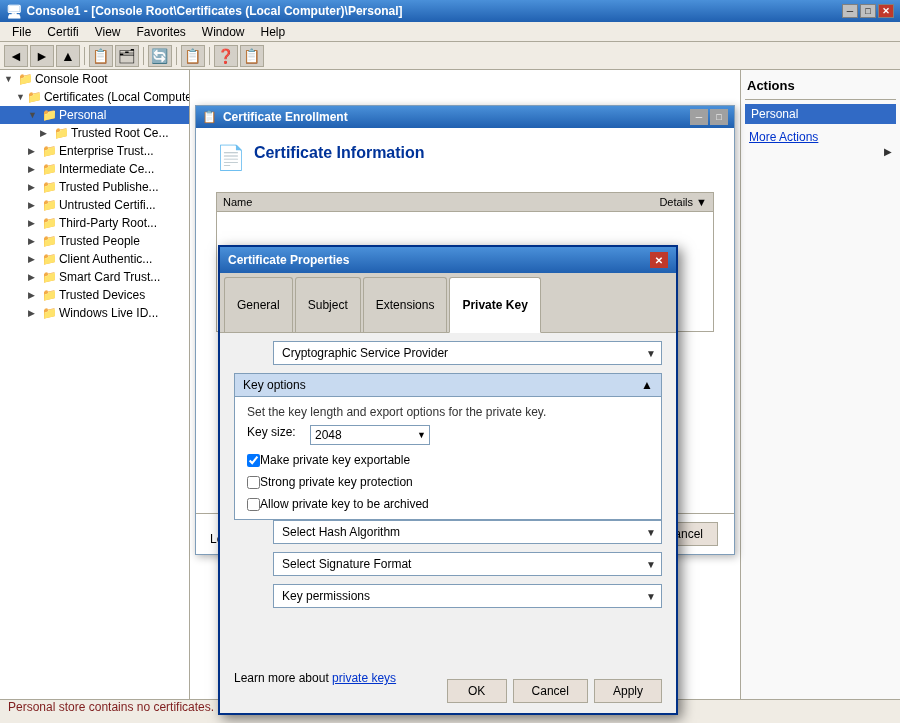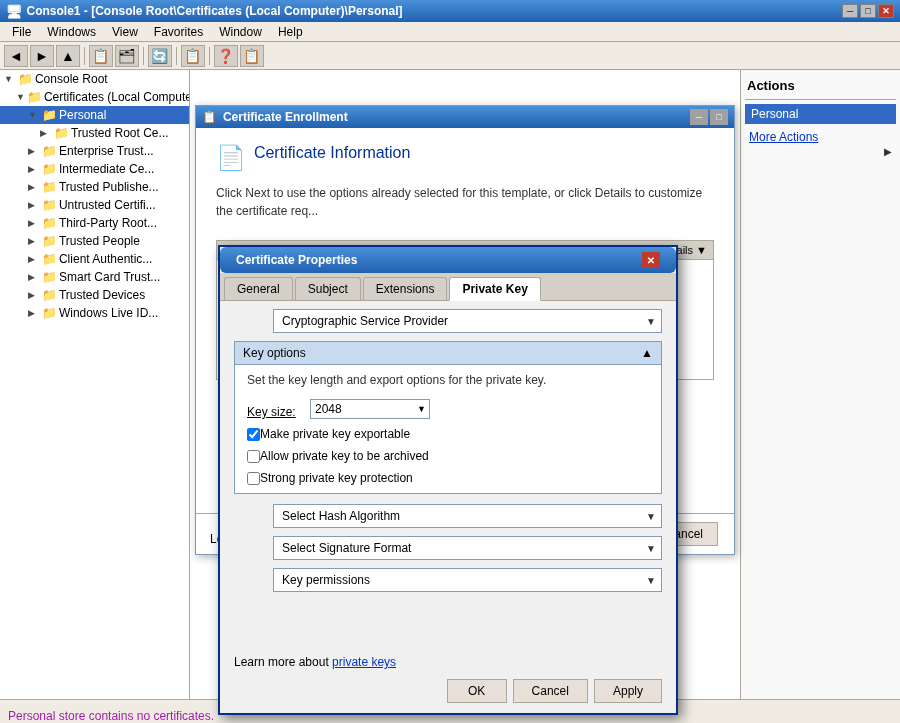--- a/index.html
+++ b/index.html
@@ -128,24 +128,24 @@
       color: #0033cc;
       text-decoration: underline;
     }
 
     
     .status-bar {
       background: #f0ece4;
       border-top: 1px solid #aca899;
       height: 24px;
       display: flex;
-      align-items: flex-end;
+      align-items: flex-start;
       padding: 0 8px;
       font-size: 12px;
-      color: #a21caf;
+      color: #7f1d1d;
     }
 
     
     .cert-enrollment {
       position: absolute;
       top: 105px;
       left: 195px;
       width: 540px;
       height: 450px;
       background: white;
@@ -178,24 +178,23 @@
       box-shadow: 4px 4px 12px rgba(0,0,0,0.5);
       z-index: 20;
     }
     .cert-props-title {
       background: linear-gradient(to bottom, #4a90d9, #2060b0);
       color: white;
       height: 26px;
       display: flex;
       align-items: center;
       justify-content: space-between;
-      padding: 0 16px;
+      padding: 0 8px;
       font-size: 12px;
       font-weight: bold;
-      border-radius: 6px;
     }
     .cert-props-close {
       background: #c0392b;
       color: white;
       width: 18px;
       height: 16px;
       display: flex;
       align-items: center;
       justify-content: center;
       cursor: pointer;
@@ -205,21 +204,21 @@
 
     
     .tabs {
       display: flex;
       background: #d4d0c8;
       border-bottom: 1px solid #aca899;
       padding: 4px 4px 0;
       gap: 2px;
     }
     .tab {
-      padding: 4px 12px;
+      padding: 20px 12px;
       background: #d4d0c8;
       border: 1px solid #aca899;
       border-bottom: none;
       cursor: pointer;
       font-size: 12px;
       border-radius: 3px 3px 0 0;
     }
     .tab.active {
       background: white;
       border-bottom: 1px solid white;
@@ -266,24 +265,23 @@
     }
     .key-options-body {
       margin: 0 14px;
       border: 1px solid #7f9db9;
       border-top: none;
       background: white;
       padding: 8px 12px;
     }
     .key-size-row {
       display: flex;
-      align-items: flex-end;
+      align-items: flex-start;
       gap: 8px;
-      margin-top: 12px;
-      text-decoration: underline;
+      margin-top: 6px;
     }
     .key-size-label { font-size: 12px; min-width: 55px; }
     .key-size-select {
       width: 120px;
       padding: 2px 20px 2px 4px;
       background: white;
       border: 1px solid #7f9db9;
       font-size: 12px;
       appearance: none;
     }
@@ -309,30 +307,30 @@
       border: 1px solid #aca899;
       font-size: 12px;
       cursor: pointer;
       min-width: 60px;
       text-align: center;
     }
 
     
     .learn-more {
       position: absolute;
-      bottom: 44px;
+      bottom: 28px;
       left: 14px;
       font-size: 12px;
     }
     .learn-more a { color: #0033cc; text-decoration: underline; cursor: pointer; }
 
     
     .cert-info-heading {
       font-size: 16px;
-      font-weight: normal;
+      font-weight: bold;
       color: #003399;
       margin-bottom: 10px;
     }
     .cert-info-text { font-size: 12px; color: #333; line-height: 1.5; }
 
     
     ::-webkit-scrollbar { width: 10px; }
     ::-webkit-scrollbar-track { background: #f0ece4; }
     ::-webkit-scrollbar-thumb { background: #aca899; border: 1px solid #8a8880; }
 
@@ -366,21 +364,21 @@
   </div>
   <div class="title-bar-controls">
     <div class="title-bar-btn">─</div>
     <div class="title-bar-btn">□</div>
     <div class="title-bar-btn close">✕</div>
   </div>
 </div>
 
 <div class="menu-bar">
   <span class="menu-item">File</span>
-  <span class="menu-item">Windows</span>
+  <span class="menu-item">Certifi</span>
   <span class="menu-item">View</span>
   <span class="menu-item">Favorites</span>
   <span class="menu-item">Window</span>
   <span class="menu-item">Help</span>
 </div>
 
 <div class="toolbar">
   <div class="toolbar-btn">◄</div>
   <div class="toolbar-btn">►</div>
   <div class="toolbar-btn">▲</div>
@@ -496,24 +494,20 @@
     <div style="display:flex;gap:2px;">
       <div style="width:18px;height:16px;background:#a0a0a0;display:flex;align-items:center;justify-content:center;font-size:9px;cursor:pointer;">─</div>
       <div style="width:18px;height:16px;background:#a0a0a0;display:flex;align-items:center;justify-content:center;font-size:9px;cursor:pointer;">□</div>
     </div>
   </div>
   <div class="cert-enrollment-body">
     <div style="display:flex;align-items:center;margin-bottom:12px;">
       <span style="font-size:24px;margin-right:8px;">📄</span>
       <div class="cert-info-heading">Certificate Information</div>
     </div>
-    <div class="cert-info-text">
-      <span>Click Next to use the options already selected for this template, or click Details to customize the certificate</span>
-      <span>req...</span>
-    </div>
 
     <div style="margin-top:20px;border:1px solid #aca899;height:140px;background:#fff;">
       <div style="background:#d4d0c8;border-bottom:1px solid #aca899;padding:3px 6px;display:flex;justify-content:space-between;align-items:center;">
         <span style="font-size:11px;">Name</span>
         <span style="font-size:11px;">Details ▼</span>
       </div>
     </div>
     <div style="position:absolute;bottom:8px;left:14px;font-size:12px;">Learn</div>
   </div>
   <div class="enroll-footer">
@@ -559,29 +553,29 @@
         </select>
         <span style="position:absolute;right:4px;top:50%;transform:translateY(-50%);font-size:9px;pointer-events:none;">▼</span>
       </div>
     </div>
     <div class="checkbox-row">
       <input type="checkbox" checked="" style="">
       <label>Make private key exportable</label>
     </div>
     <div class="checkbox-row">
       <input type="checkbox" style="">
-      <label>Allow private key to be archived</label>
+      <label>Strong private key protection</label>
     </div>
     <div class="checkbox-row">
       <input type="checkbox" style="">
-      <label>Strong private key protection</label>
-    </div>
-  </div>
-
-  <div class="dropdown-row" style="margin-top:10px;">
+      <label>Allow private key to be archived</label>
+    </div>
+  </div>
+
+  <div class="dropdown-row" style="margin-top:0;">
     <select class="dropdown-select">
       <option>Select Hash Algorithm</option>
     </select>
     <span class="dropdown-arrow">▼</span>
   </div>
 
   <div class="dropdown-row">
     <select class="dropdown-select">
       <option>Select Signature Format</option>
     </select>

